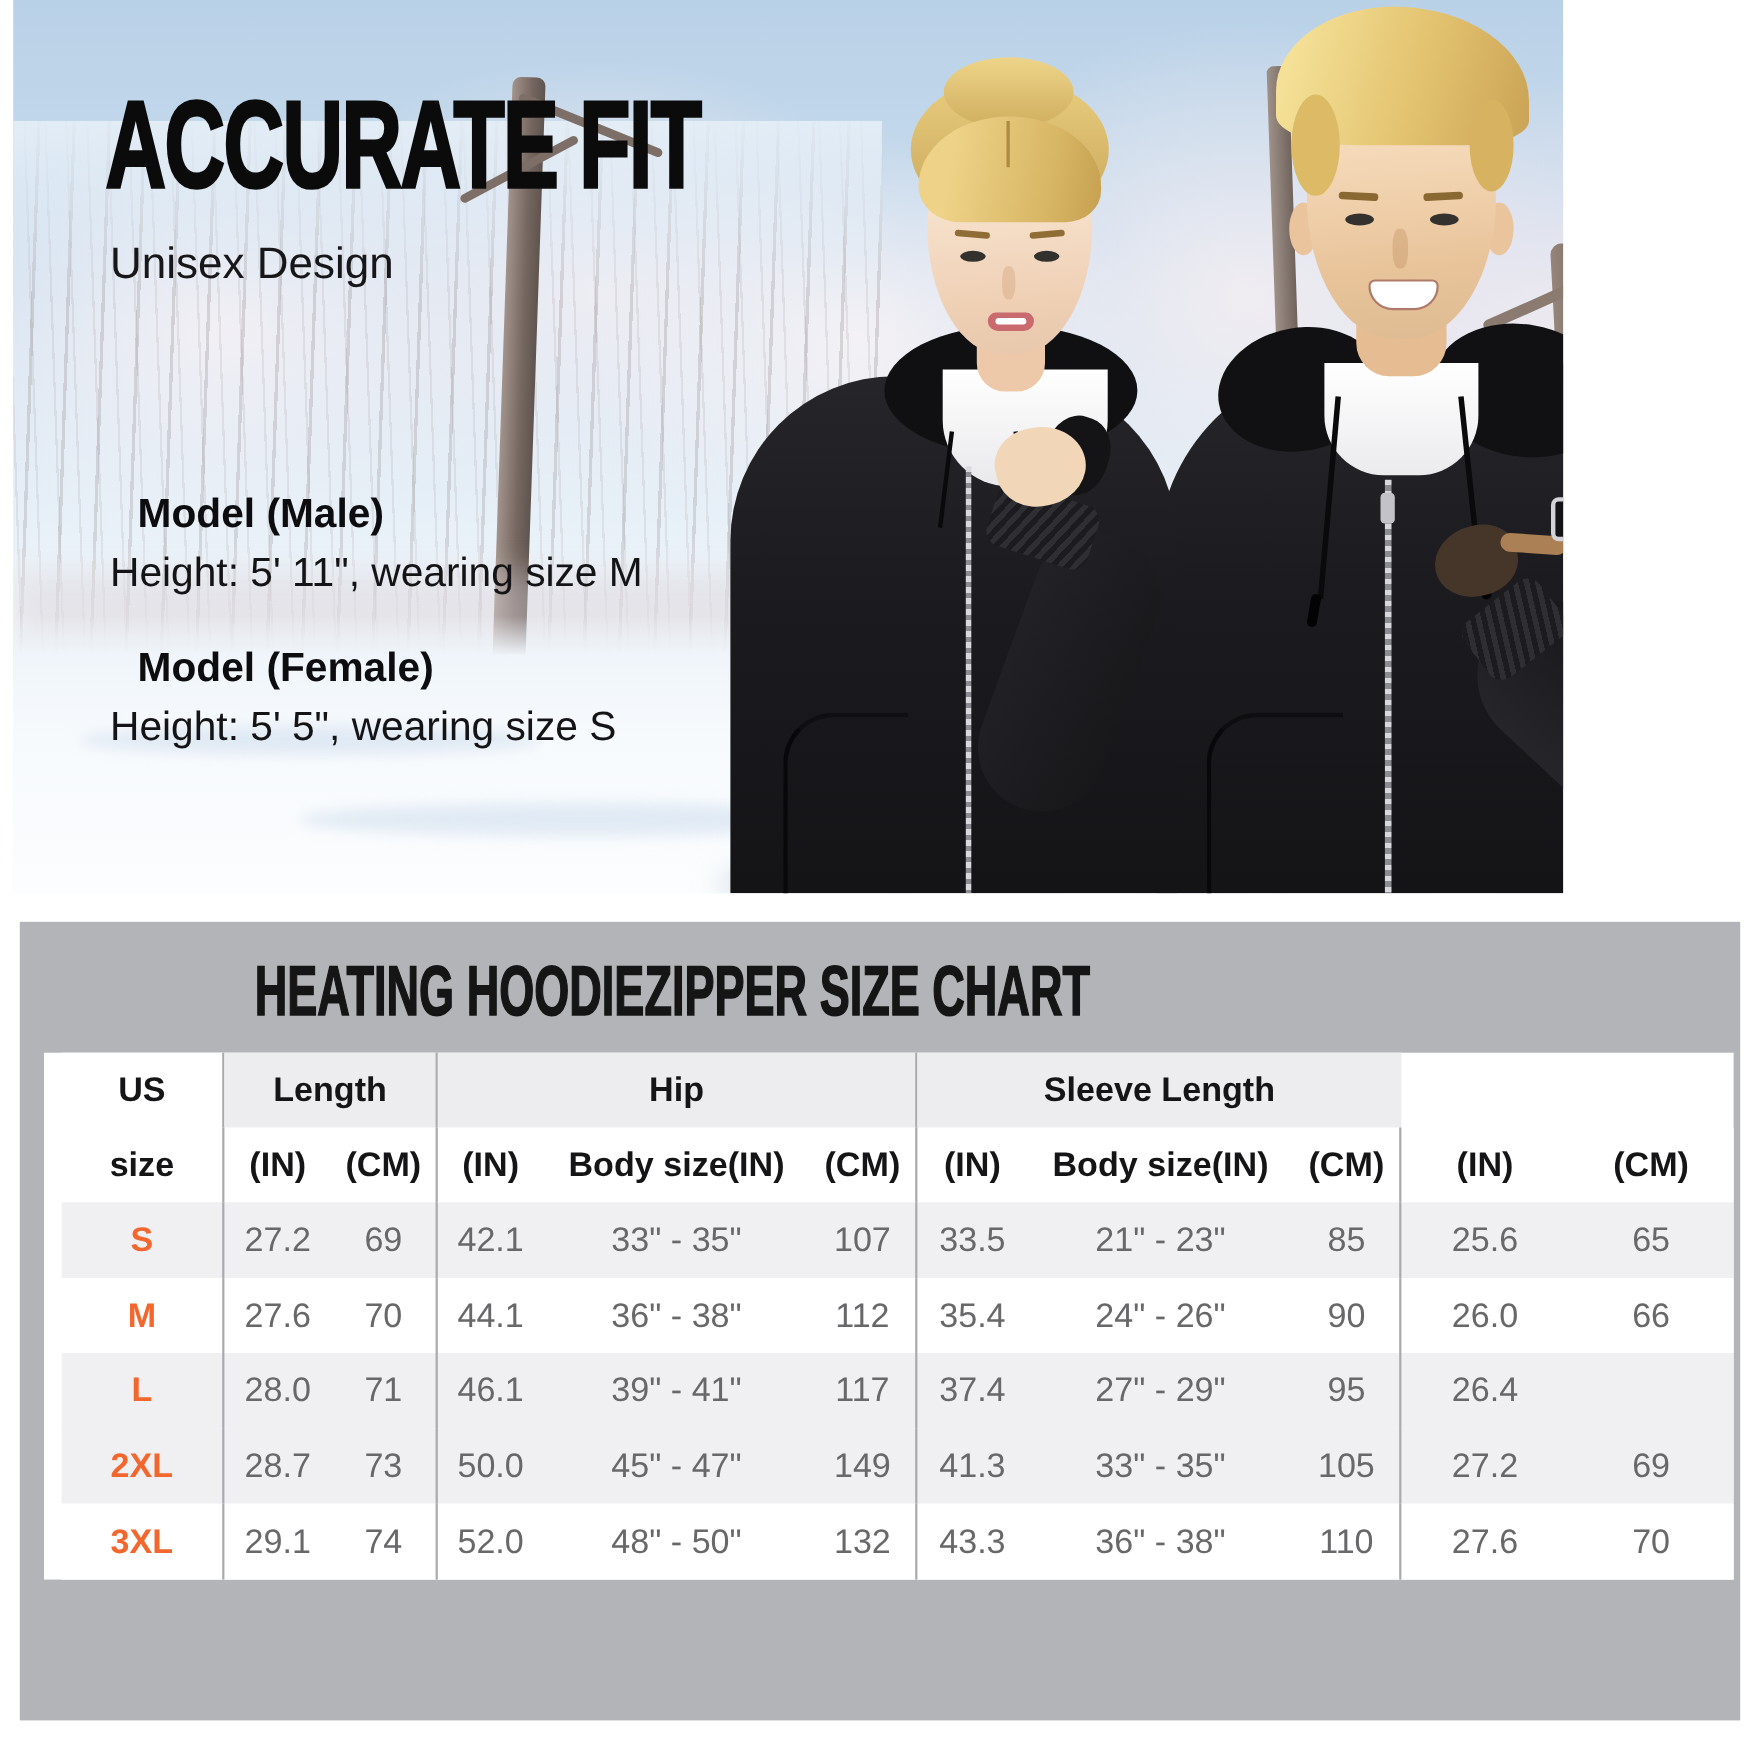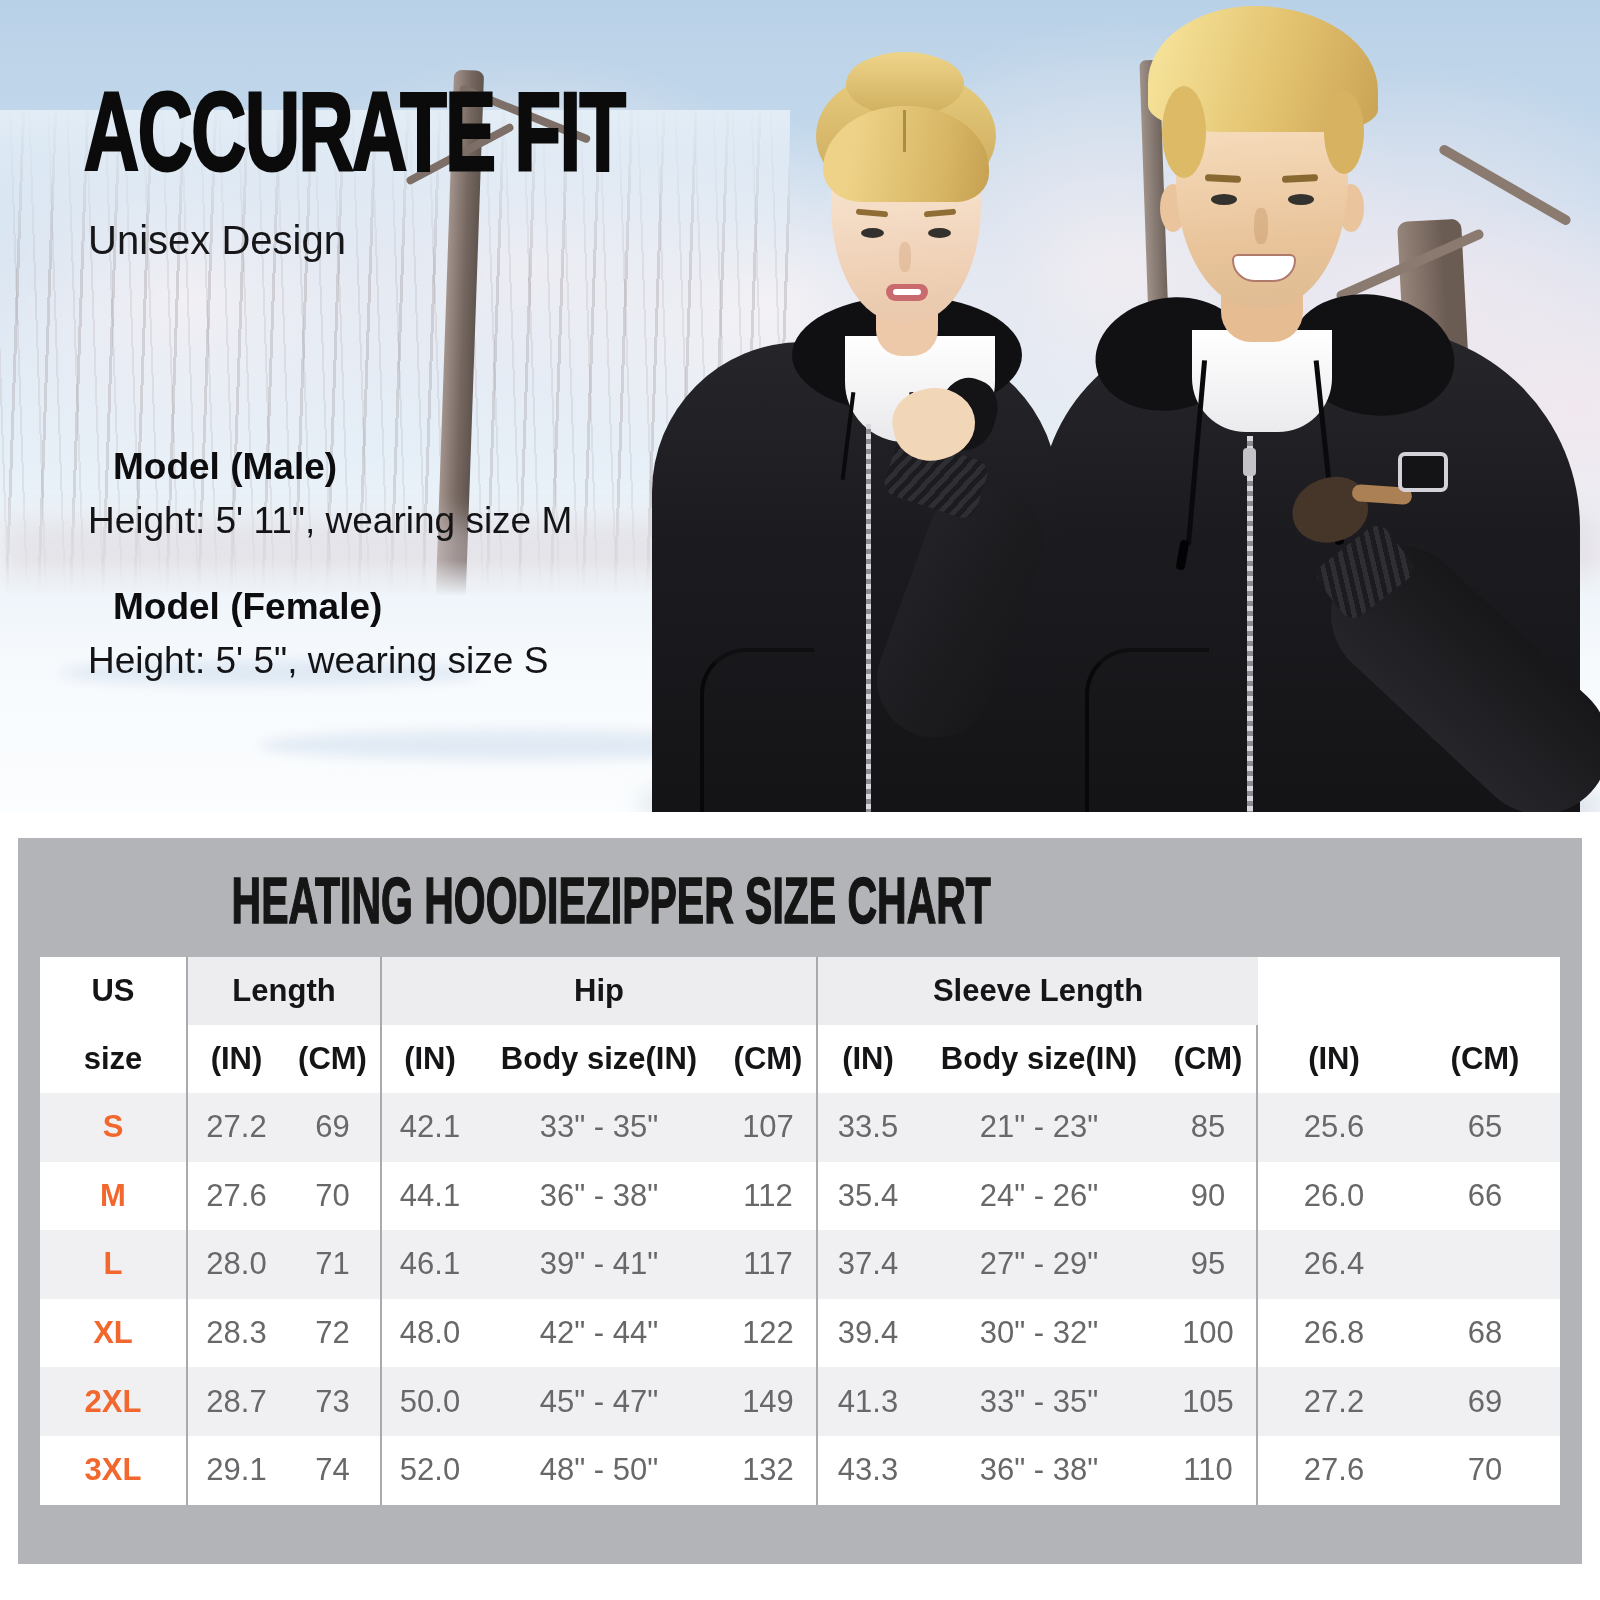--- a/index.html
+++ b/index.html
@@ -1,20 +1,20 @@
 <!DOCTYPE html>
 <html><head>
 <meta charset="utf-8">
 <style>
   html,body{margin:0;padding:0;}
   body{width:1600px;height:1600px;position:relative;background:#ffffff;
        font-family:"Liberation Sans", sans-serif;overflow:hidden;}
 
   
-  #photo{position:absolute;left:0;top:0;width:1600px;height:812px;overflow:hidden;
+  #photo{position:absolute;left:12px;top:0;width:1409px;height:812px;overflow:hidden;
     background:linear-gradient(180deg,#b9d1e7 0%,#c9dcee 28%,#e2edf6 55%,#f2f7fb 72%,#f6fafc 100%);}
   .blob{position:absolute;border-radius:50%;}
   #b1{left:-90px;top:100px;width:560px;height:400px;background:radial-gradient(closest-side,rgba(245,240,244,.96),rgba(245,240,244,0));}
   #b2{left:240px;top:50px;width:580px;height:430px;background:radial-gradient(closest-side,rgba(243,238,243,.9),rgba(243,238,243,0));}
   #b3{left:520px;top:120px;width:500px;height:380px;background:radial-gradient(closest-side,rgba(247,242,245,.95),rgba(247,242,245,0));}
   #b4{left:800px;top:20px;width:640px;height:500px;background:radial-gradient(closest-side,rgba(244,238,242,.9),rgba(244,238,242,0));}
   #b5{left:1120px;top:60px;width:600px;height:500px;background:radial-gradient(closest-side,rgba(240,233,240,.97),rgba(240,233,240,0));}
   #b6{left:1350px;top:200px;width:460px;height:420px;background:radial-gradient(closest-side,rgba(241,232,238,.97),rgba(241,232,238,0));}
   #birches{position:absolute;left:-10px;top:110px;width:800px;height:540px;
     background:repeating-linear-gradient(92deg,rgba(145,135,138,.34) 0 3px,rgba(145,135,138,0) 3px 32px),
@@ -105,21 +105,21 @@
   .model-label{position:absolute;left:88px;font-size:37px;font-weight:700;color:#0d0d0f;margin-left:25px;}
   .model-spec{position:absolute;left:88px;font-size:37px;color:#141416;}
   #male-label{top:446px;} #male-spec{top:500px;}
   #female-label{top:586px;text-align:right;} #female-spec{top:640px;}
 
   
   #panel{position:absolute;left:18px;top:838px;width:1564px;height:726px;background:#b3b4b7;}
   #chart-title{position:absolute;left:0;top:32px;width:100%;height:62px;display:flex;align-items:center;justify-content:flex-start;
     font-size:64px;font-weight:700;color:#151515;-webkit-text-stroke:1.5px #151515;}
   #chart-title .cond{transform:scaleX(.64);transform-origin:50% 50%;}
-  #size-table{position:absolute;left:22px;top:119px;width:1520px;background:#ffffff;}
+  #size-table{position:absolute;left:22px;top:119px;width:1520px;background:#ffffff;padding-left:16px;}
   .hr1{display:grid;grid-template-columns:148px 194px 436px 440px 302px;height:68px;}
   .hr2{display:grid;grid-template-columns:148px 97px 97px 96px 242px 98px 100px 242px 98px 152px 150px;height:68px;background:#ffffff;}
   .r{display:grid;grid-template-columns:148px 97px 97px 96px 242px 98px 100px 242px 98px 152px 150px;height:68.6px;background:#ffffff;}
   .r.alt{background:#f0f0f2;}
   .hc,.c{display:flex;align-items:center;justify-content:center;box-sizing:border-box;height:100%;}
   .hc{font-weight:700;font-size:31px;color:#151517;}
   .hc.w{background:#ffffff;}
   .hc.g{background:#ededef;}
   .c{font-size:31px;color:#68686b;}
   .c.sz{font-weight:700;color:#f2672e;}
@@ -277,33 +277,20 @@
       <div class="c">28.0</div>
       <div class="c b1">71</div>
       <div class="c">46.1</div>
       <div class="c">39" - 41"</div>
       <div class="c b1">117</div>
       <div class="c">37.4</div>
       <div class="c">27" - 29"</div>
       <div class="c b1">95</div>
       <div class="c">26.4</div>
     </div>
-    <div class="r">
-      <div class="c sz b1">XL</div>
-      <div class="c">28.3</div>
-      <div class="c b1">72</div>
-      <div class="c">48.0</div>
-      <div class="c">42" - 44"</div>
-      <div class="c b1">122</div>
-      <div class="c">39.4</div>
-      <div class="c">30" - 32"</div>
-      <div class="c b1">100</div>
-      <div class="c">26.8</div>
-      <div class="c">68</div>
-    </div>
     <div class="r alt">
       <div class="c sz b1">2XL</div>
       <div class="c">28.7</div>
       <div class="c b1">73</div>
       <div class="c">50.0</div>
       <div class="c">45" - 47"</div>
       <div class="c b1">149</div>
       <div class="c">41.3</div>
       <div class="c">33" - 35"</div>
       <div class="c b1">105</div>

